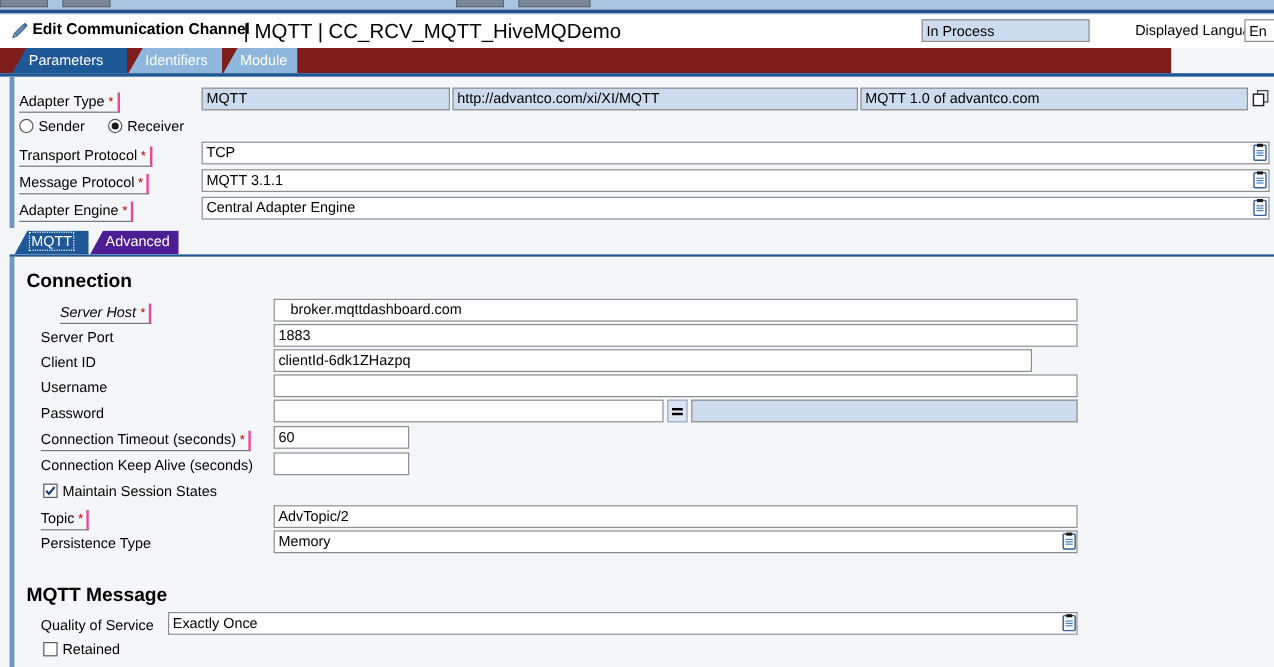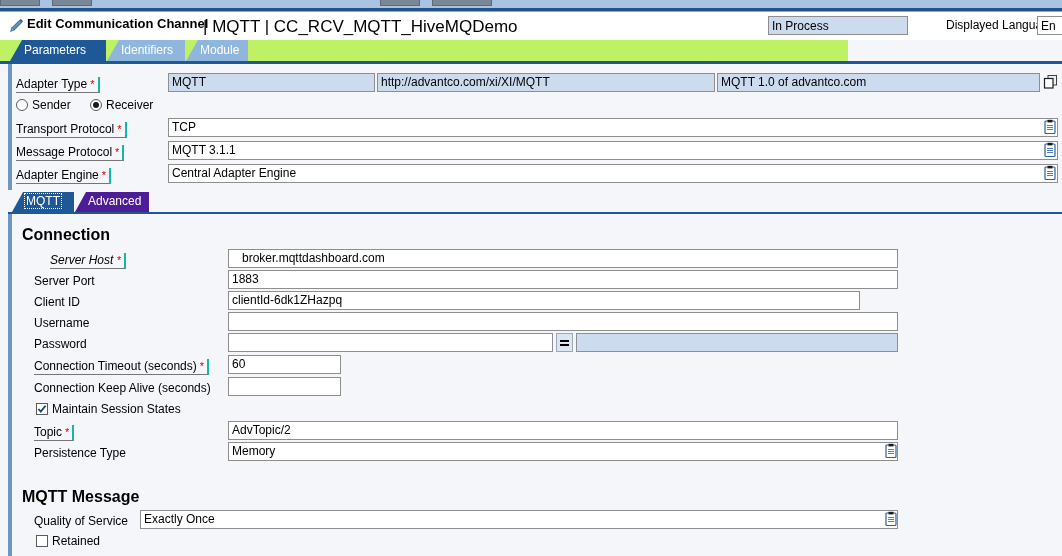--- a/index.html
+++ b/index.html
@@ -85,22 +85,22 @@
     border: 1px solid #8e8e8e;
     font-size: 12px;
     padding: 1px 3px;
     line-height: 16px;
     white-space: nowrap; overflow: hidden;
   }
 
   
   .tabstrip1 {
     position: absolute; top: 40px; left: 0;
-    width: 848px; height: 21px;
-    background: #bef264;
+    width: 976px; height: 21px;
+    background: #7f1d1d;
   }
   .tab1 {
     position: absolute; top: 0;
     height: 21px;
     font-size: 12px;
     color: #ffffff;
     line-height: 20px;
     padding-left: 14px; padding-right: 10px;
     white-space: nowrap;
     cursor: default;
@@ -132,21 +132,21 @@
   }
 
   .lbl {
     position: absolute;
     font-size: 12px;
     white-space: nowrap;
     line-height: 15px;
   }
   .lbl-req {
     border-bottom: 1px solid #767676;
-    border-right: 2px solid #14b8a6;
+    border-right: 2px solid #ec4899;
     padding-right: 3px;
   }
   .req-star { color: #d00000; font-size: 11px; }
 
   .inp {
     position: absolute;
     background: #ffffff;
     border: 1px solid #8e8e8e;
     font-size: 12px;
     line-height: 15px;

